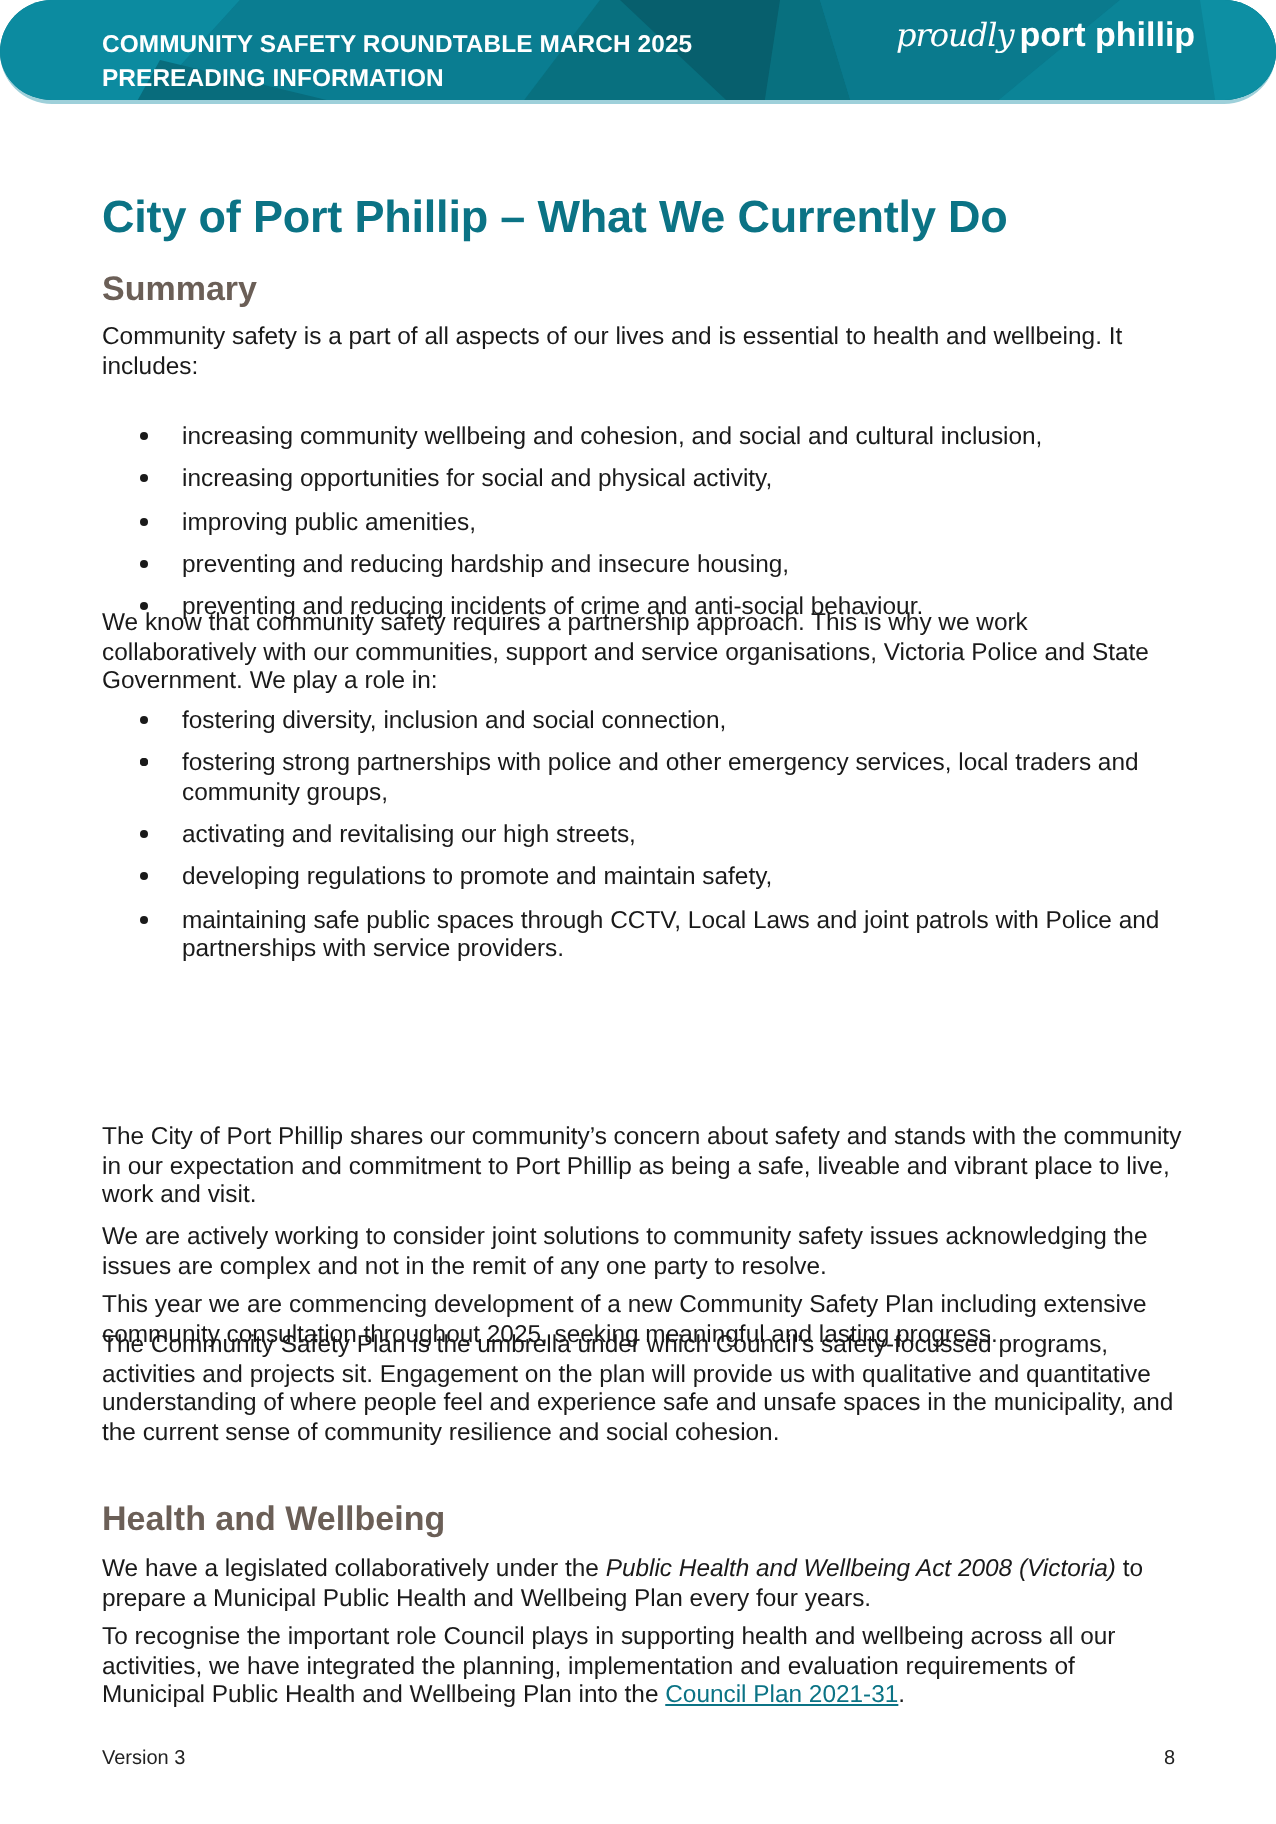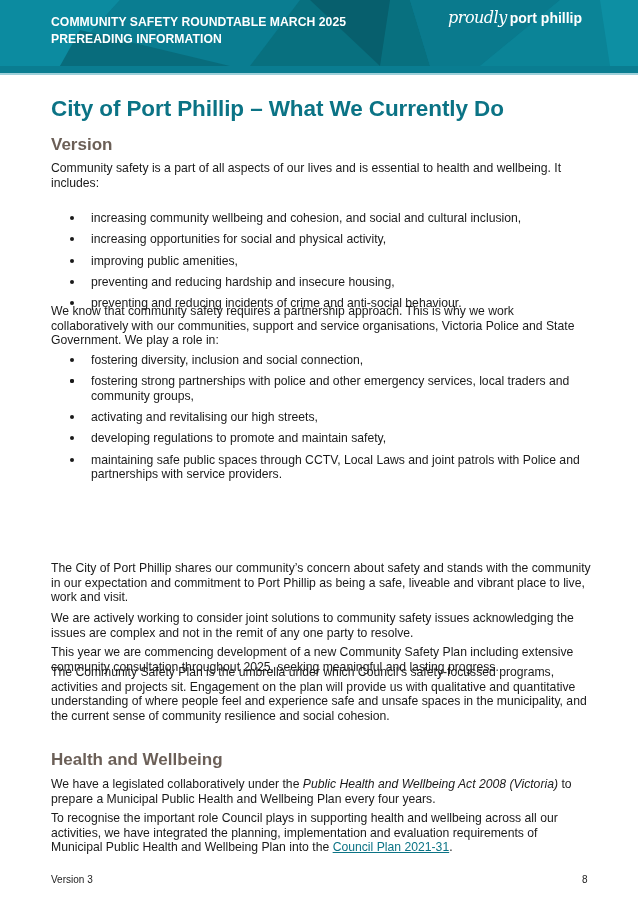--- a/index.html
+++ b/index.html
@@ -1,41 +1,42 @@
 <!DOCTYPE html>
 <html><head>
   <meta charset="utf-8">
   <style>
     * { box-sizing: border-box; margin: 0; padding: 0; }
     html, body { width: 638px; height: 912px; background: #ffffff; overflow: hidden; }
     body { font-family: "Liberation Sans", sans-serif; color: #1a1a1a; position: relative; }
 
     .header {
-      position: absolute; left: 0; top: 0; width: 638px; height: 75px;
+      position: absolute; left: 0; top: 0; width: 638px; height: 52px;
       background: #0a7d91;
       overflow: hidden;
       border-bottom: 2px solid #9ed0da;
+      border-radius: 28px;
     }
     .header svg.bg { position: absolute; left: 0; top: 0; }
     .hdr-left {
       position: absolute; left: 51px; top: 14px;
       color: #ffffff; font-weight: bold; font-size: 12.2px; line-height: 16.5px;
       letter-spacing: 0.05px;
     }
     .hdr-left div { white-space: nowrap; }
     .logo {
       position: absolute; left: 448px; top: 8px; height: 24px;
       color: #ffffff; white-space: nowrap;
     }
     .logo .script {
       font-family: "DejaVu Serif", serif; font-style: italic; font-size: 16px;
       letter-spacing: -0.5px; font-weight: normal; vertical-align: baseline;
     }
     .logo .brand {
-      font-family: "Liberation Sans", sans-serif; font-weight: bold; font-size: 14px;
+      font-family: "Liberation Sans", sans-serif; font-weight: bold; font-size: 17px;
       margin-left: 3px;
     }
     .hdr-right {
       position: absolute; left: 353px; top: 40px;
       color: #ffffff; font-weight: bold; font-size: 10.6px; white-space: nowrap;
     }
 
     .content { position: absolute; left: 51px; top: 0; width: 540px; }
     h1.page-title {
       position: absolute; left: 0; top: 96px; white-space: nowrap;
@@ -86,21 +87,21 @@
     <div>PREREADING INFORMATION</div>
   </div>
   <div class="logo">
     <span class="script">proudly</span><span class="brand">port phillip</span>
   </div>
 </div>
 
 <div class="content">
   <h1 class="page-title">City of Port Phillip – What We Currently Do</h1>
 
-  <h2 style="top:135px;">Version</h2>
+  <h2 style="top:135px;">Summary</h2>
 
   <p class="para" style="top:161px;">Community safety is a part of all aspects of our lives and is essential to health and wellbeing. It includes:</p>
 
   <ul class="bullets" style="top:211px;">
     <li style="margin-bottom:6.8px;"><span class="dot"></span><span>increasing community wellbeing and cohesion, and social and cultural inclusion,</span></li>
     <li style="margin-bottom:6.8px;"><span class="dot"></span><span>increasing opportunities for social and physical activity,</span></li>
     <li style="margin-bottom:6.8px;"><span class="dot"></span><span>improving public amenities,</span></li>
     <li style="margin-bottom:6.8px;"><span class="dot"></span><span>preventing and reducing hardship and insecure housing,</span></li>
     <li><span class="dot"></span><span>preventing and reducing incidents of crime and anti-social behaviour.</span></li>
   </ul>

